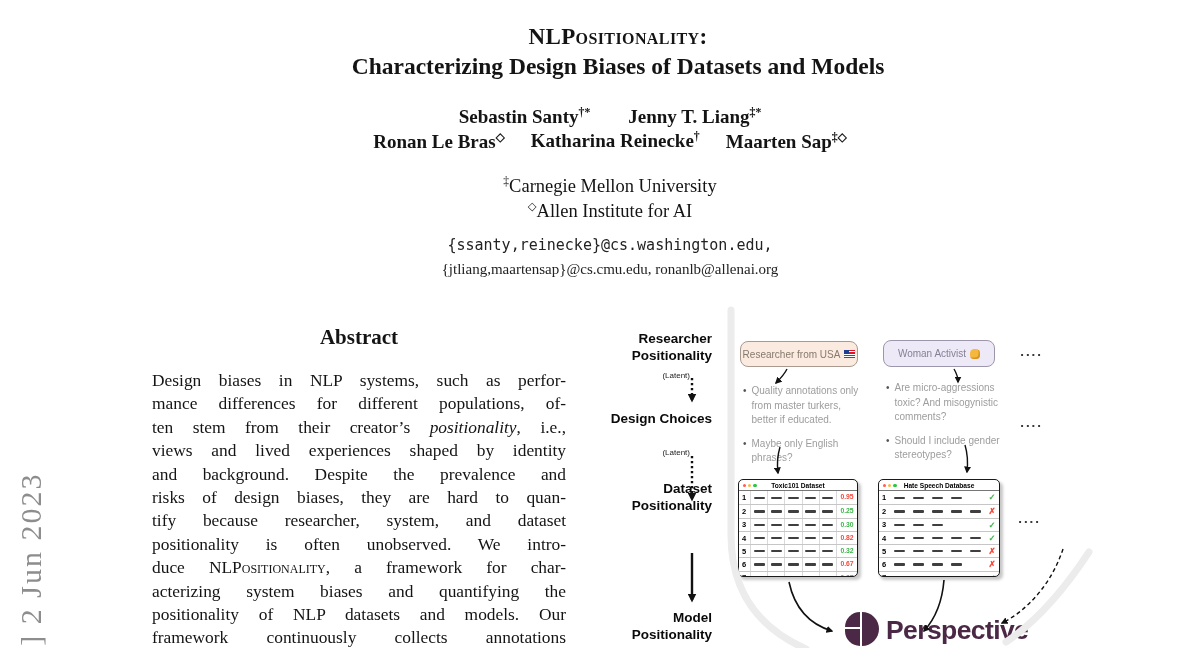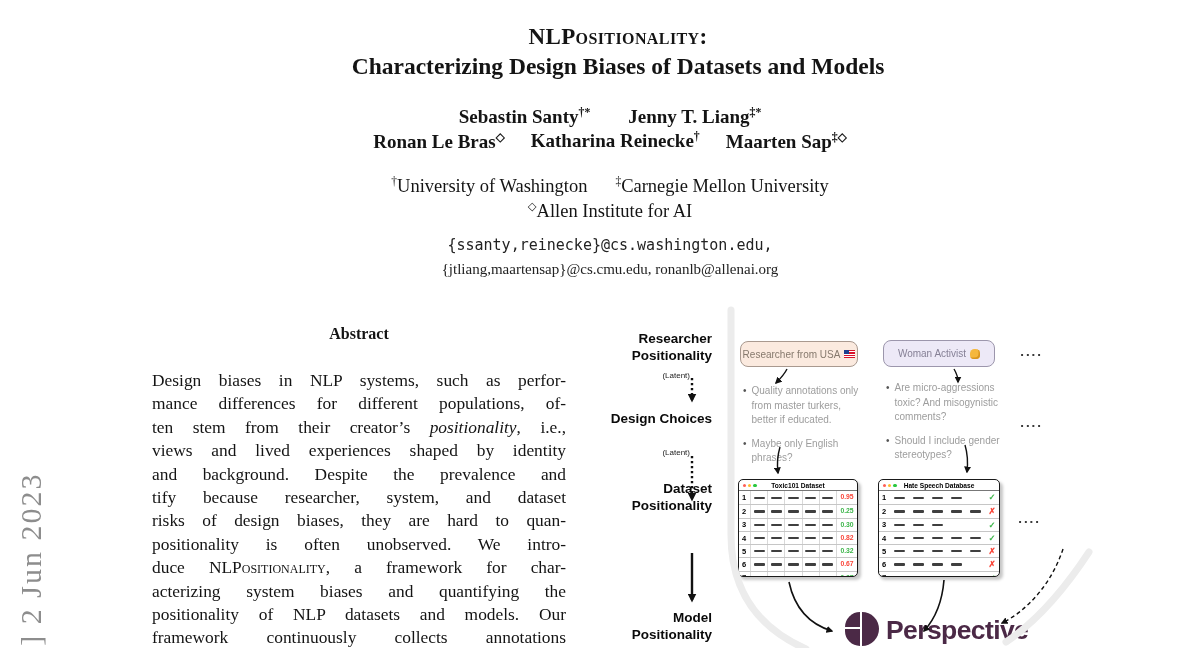--- a/index.html
+++ b/index.html
@@ -22,21 +22,21 @@
   .auth-row sup, .affil-row sup { font-size:62%; vertical-align:super; font-weight:inherit; }
   .affil-row { position:absolute; left:260px; width:700px; display:flex; justify-content:center;
                font-size:18.5px; }
   #affil1 { top:175px; gap:28px; } #affil2 { top:199px; }
   .email { position:absolute; left:260px; width:700px; text-align:center;
            font-family:"DejaVu Sans Mono", monospace; font-size:15px; color:#222; }
   #email1 { top:236px; } #email2 { top:261px;font-family:Liberation Serif, serif; }
 
   
   #abs-head { position:absolute; left:152px; width:414px; top:325px; text-align:center;
-              font-weight:bold; font-size:16px; }
+              font-weight:bold; font-size:21px; }
   #abs-lines { position:absolute; left:152px; top:369px; width:414px;
                font-size:17.4px; line-height:23.4px; }
   .abs-line { text-align:justify; text-align-last:justify; }
   .it { font-style:italic; } .sc { font-variant:small-caps; }
 
   
   .flow-label { position:absolute; left:598px; width:114px; text-align:right;
                 font-family:"Liberation Sans",sans-serif; font-weight:bold;
                 font-size:13.5px; line-height:16.5px; color:#0a0a0a; }
   .latent { position:absolute; left:598px; width:92px; text-align:right;
@@ -112,39 +112,38 @@
   <span><span>Sebastin Santy</span><sup>†*</sup></span>
   <span><span>Jenny T. Liang</span><sup>‡*</sup></span>
 </div>
 <div class="auth-row" id="auth2">
   <span><span>Ronan Le Bras</span><sup>◇</sup></span>
   <span><span>Katharina Reinecke</span><sup>†</sup></span>
   <span><span>Maarten Sap</span><sup>‡◇</sup></span>
 </div>
 
 <div class="affil-row" id="affil1">
-  <span><sup>†</sup><span>University of Washington</span></span>
   <span><sup>‡</sup><span>Carnegie Mellon University</span></span>
 </div>
 <div class="affil-row" id="affil2">
   <span><sup>◇</sup><span>Allen Institute for AI</span></span>
 </div>
 
 <div class="email" id="email1">{ssanty,reinecke}@cs.washington.edu,</div>
 <div class="email" id="email2">{jtliang,maartensap}@cs.cmu.edu, ronanlb@allenai.org</div>
 
 <div id="abs-head">Abstract</div>
 <div id="abs-lines">
     <div class="abs-line"><span>Design biases in NLP systems, such as perfor-</span></div>
     <div class="abs-line"><span>mance differences for different populations, of-</span></div>
     <div class="abs-line"><span>ten stem from their creator’s </span><span class="it">positionality</span><span>, i.e.,</span></div>
     <div class="abs-line"><span>views and lived experiences shaped by identity</span></div>
     <div class="abs-line"><span>and background. Despite the prevalence and</span></div>
+    <div class="abs-line"><span>risks of design biases, they are hard to quan-</span></div>
     <div class="abs-line"><span>tify because researcher, system, and dataset</span></div>
-    <div class="abs-line"><span>risks of design biases, they are hard to quan-</span></div>
     <div class="abs-line"><span>positionality is often unobserved. We intro-</span></div>
     <div class="abs-line"><span>duce </span><span class="sc">NLPositionality</span><span>, a framework for char-</span></div>
     <div class="abs-line"><span>acterizing system biases and quantifying the</span></div>
     <div class="abs-line"><span>positionality of NLP datasets and models. Our</span></div>
     <div class="abs-line"><span>framework continuously collects annotations</span></div>
   </div>
 
 <div class="flow-label" style="top:331px">Researcher Positionality</div>
 <div class="latent" style="top:371px">(Latent)</div>
 <div class="flow-label" style="top:411px">Design Choices</div>

